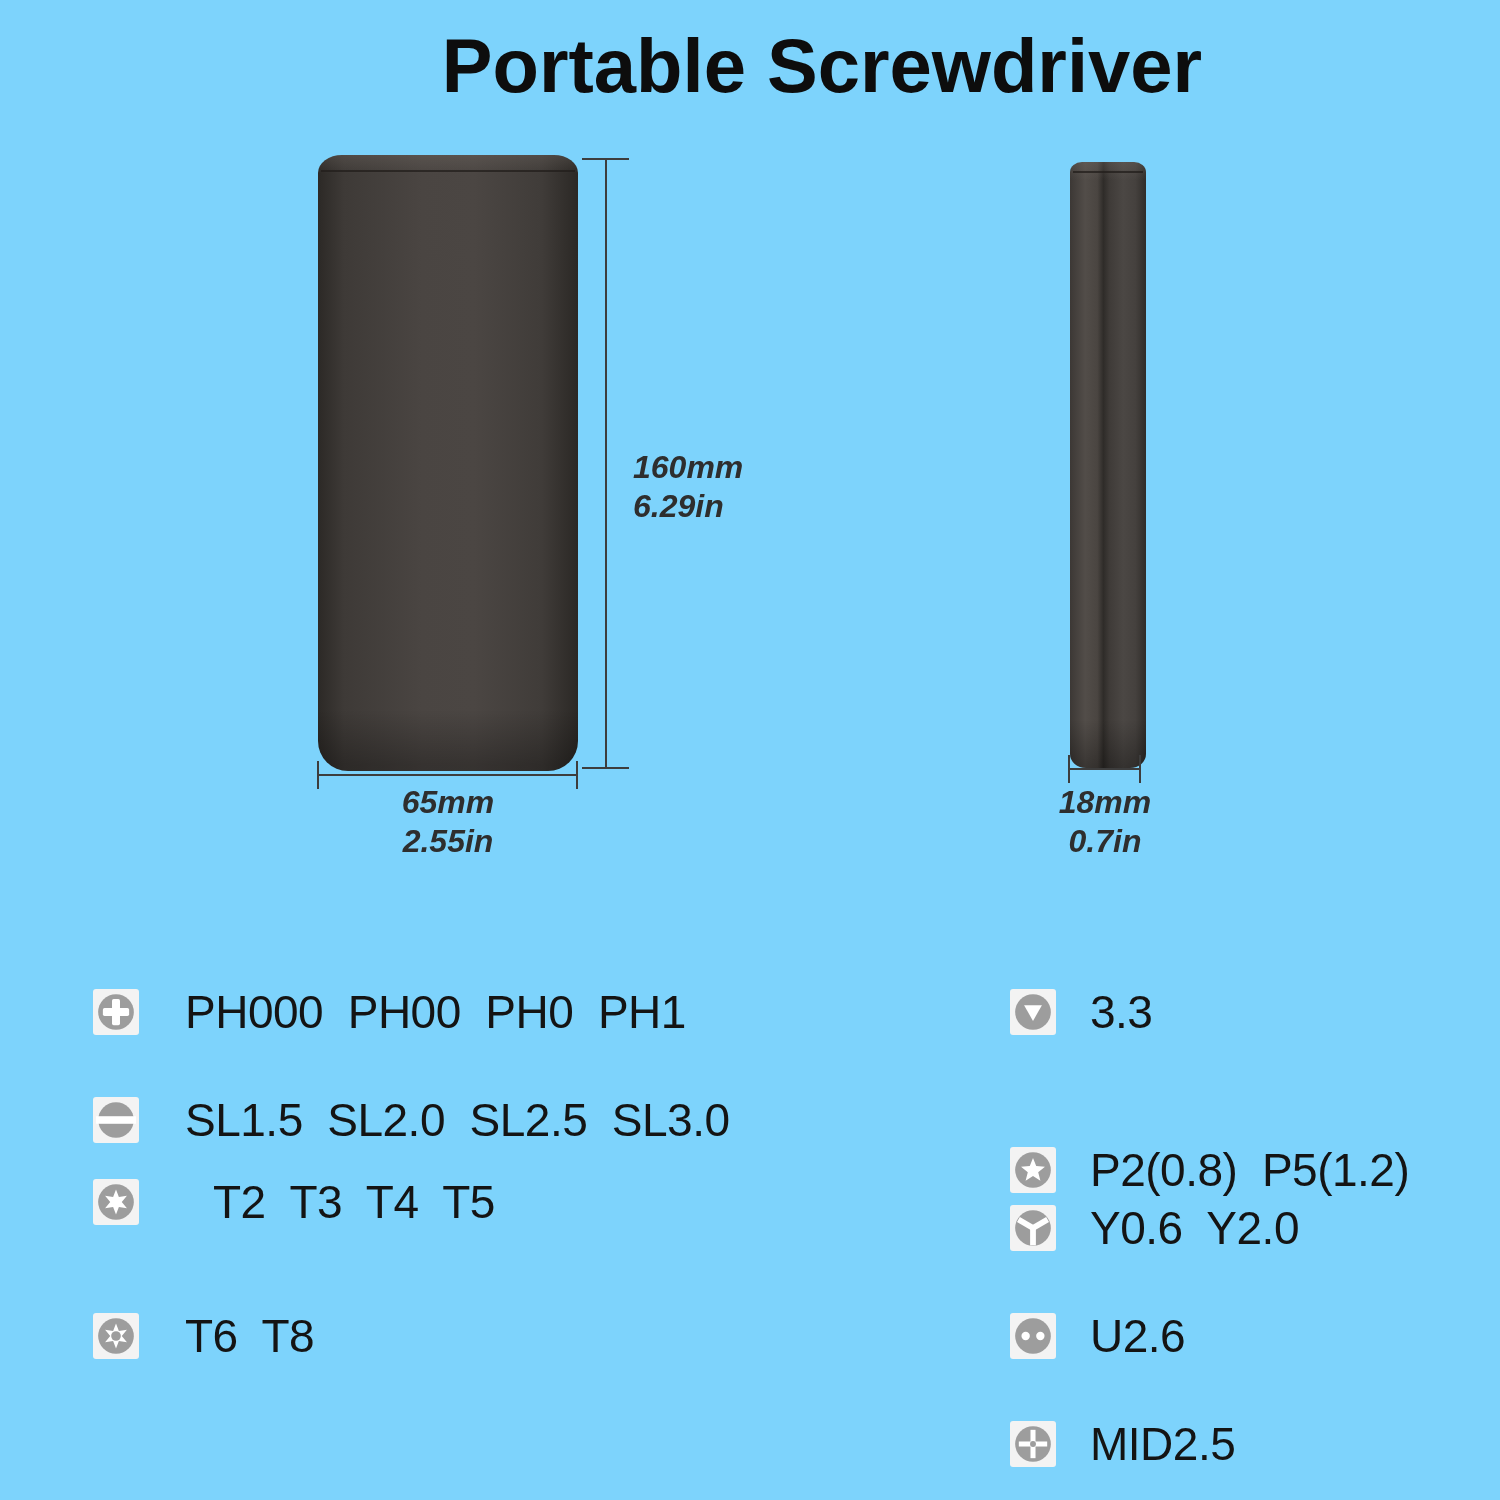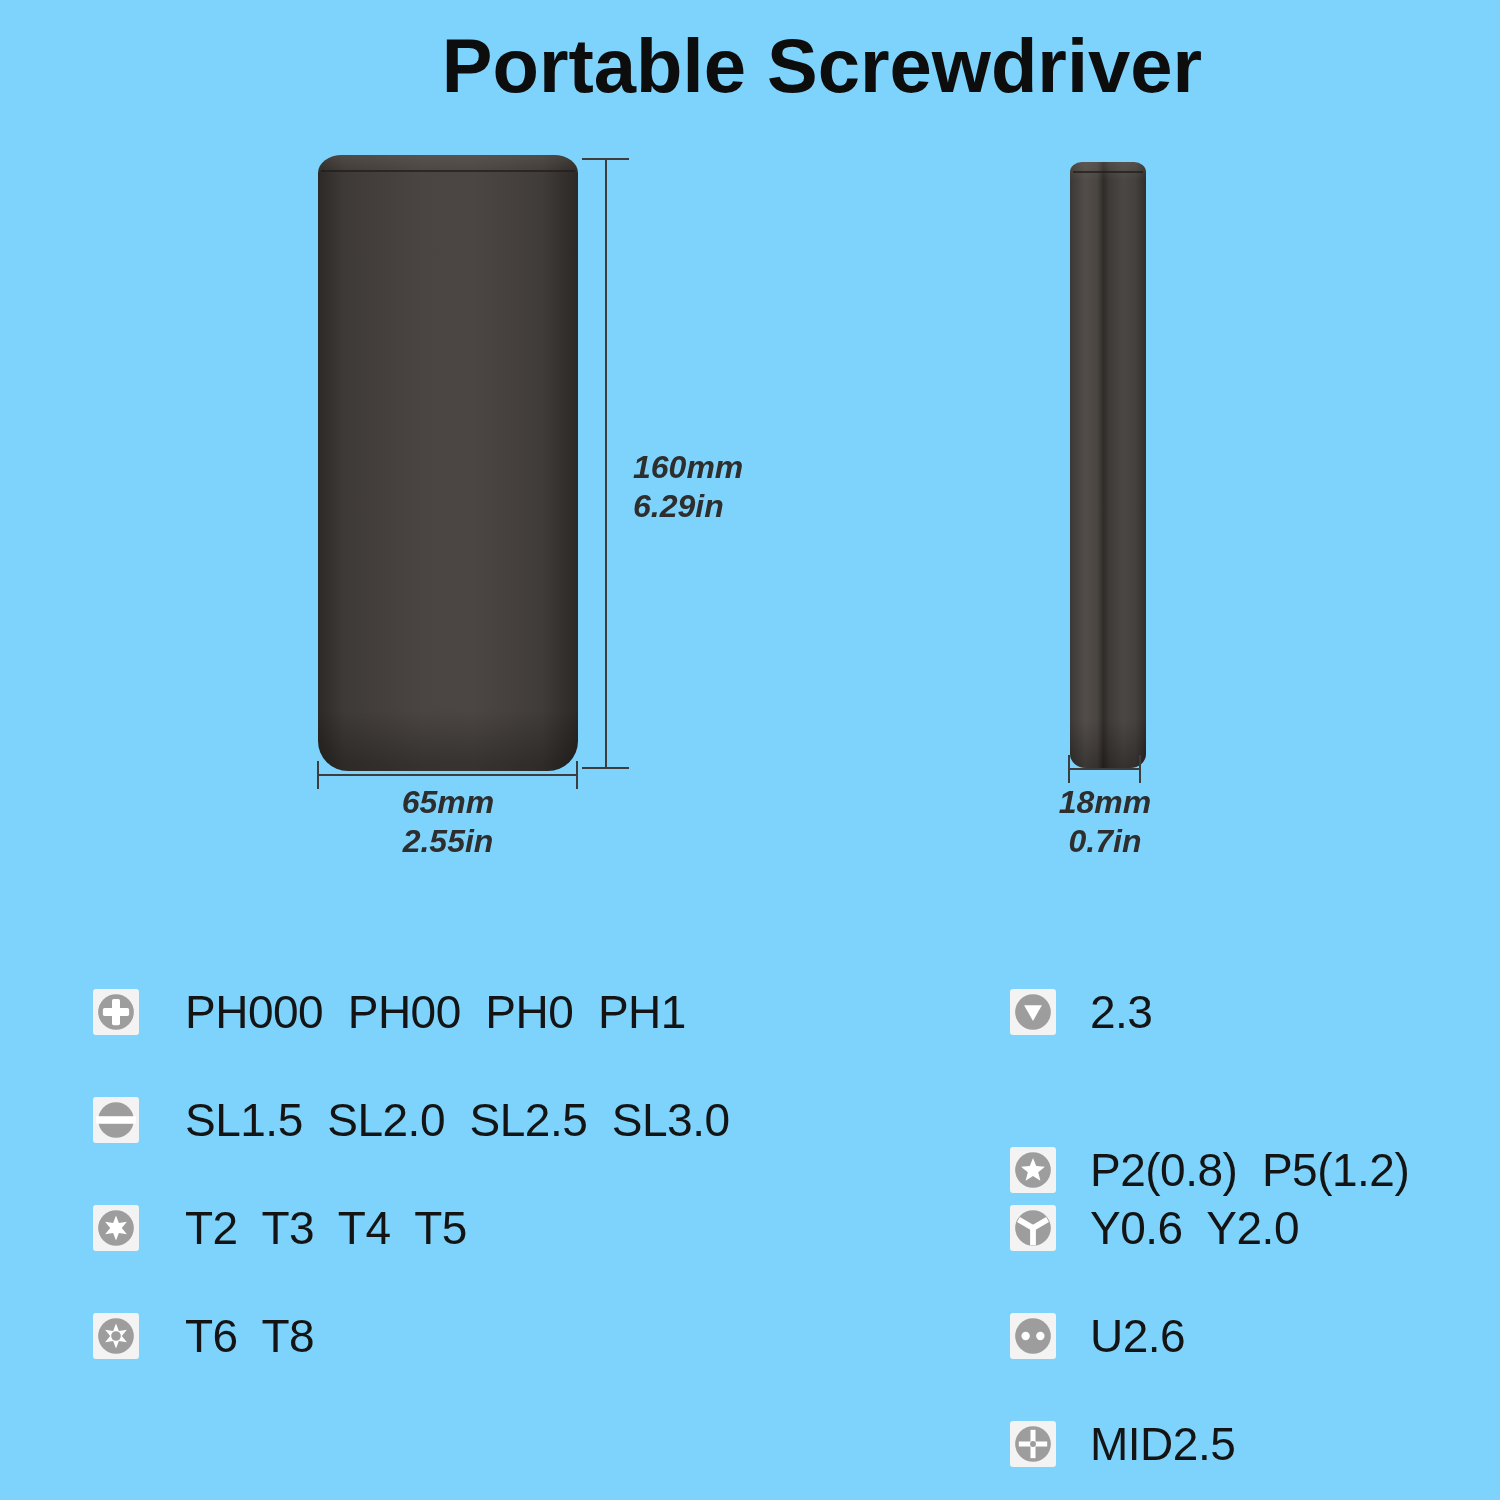--- a/index.html
+++ b/index.html
@@ -106,21 +106,21 @@
   <div class="row colL" style="top:1094px;">
     <span class="ricon">
       <svg viewBox="0 0 40 40">
           <circle cx="20" cy="20" r="17" fill="#9d9d9d"></circle>
           <rect x="1" y="16.4" width="38" height="7.2" fill="#fff"></rect>
         </svg>
     </span>
     <span class="rtext">SL1.5  SL2.0  SL2.5  SL3.0</span>
   </div>
 
-  <div class="row colL" style="top:1202px;">
+  <div class="row colL" style="top:1176px;gap:28px;">
     <span class="ricon">
       <svg viewBox="0 0 40 40">
           <circle cx="20" cy="20" r="17" fill="#9d9d9d"></circle>
           <polygon fill="#fff" points="20,8 22.75,15.24 30.39,14 25.5,20 30.39,26 22.75,24.76 20,32 17.25,24.76 9.61,26 14.5,20 9.61,14 17.25,15.24"></polygon>
         </svg>
     </span>
     <span class="rtext">T2  T3  T4  T5</span>
   </div>
 
   <div class="row colL" style="top:1310px;">
@@ -135,21 +135,21 @@
   </div>
 
 
   <div class="row colR" style="top:986px;">
     <span class="ricon">
       <svg viewBox="0 0 40 40">
           <circle cx="20" cy="20" r="17" fill="#9d9d9d"></circle>
           <polygon fill="#fff" points="11.5,13.5 28.5,13.5 20,28.5"></polygon>
         </svg>
     </span>
-    <span class="rtext">2.3</span>
+    <span class="rtext">3.3</span>
   </div>
 
   <div class="row colR" style="top:1144px;">
     <span class="ricon">
       <svg viewBox="0 0 40 40">
           <circle cx="20" cy="20" r="17" fill="#9d9d9d"></circle>
           <polygon fill="#fff" points="20,8.5 23.06,16.29 31.41,16.79 24.95,22.11 27.05,30.21 20,25.7 12.95,30.21 15.05,22.11 8.59,16.79 16.94,16.29"></polygon>
         </svg>
     </span>
     <span class="rtext">P2(0.8)  P5(1.2)</span>

